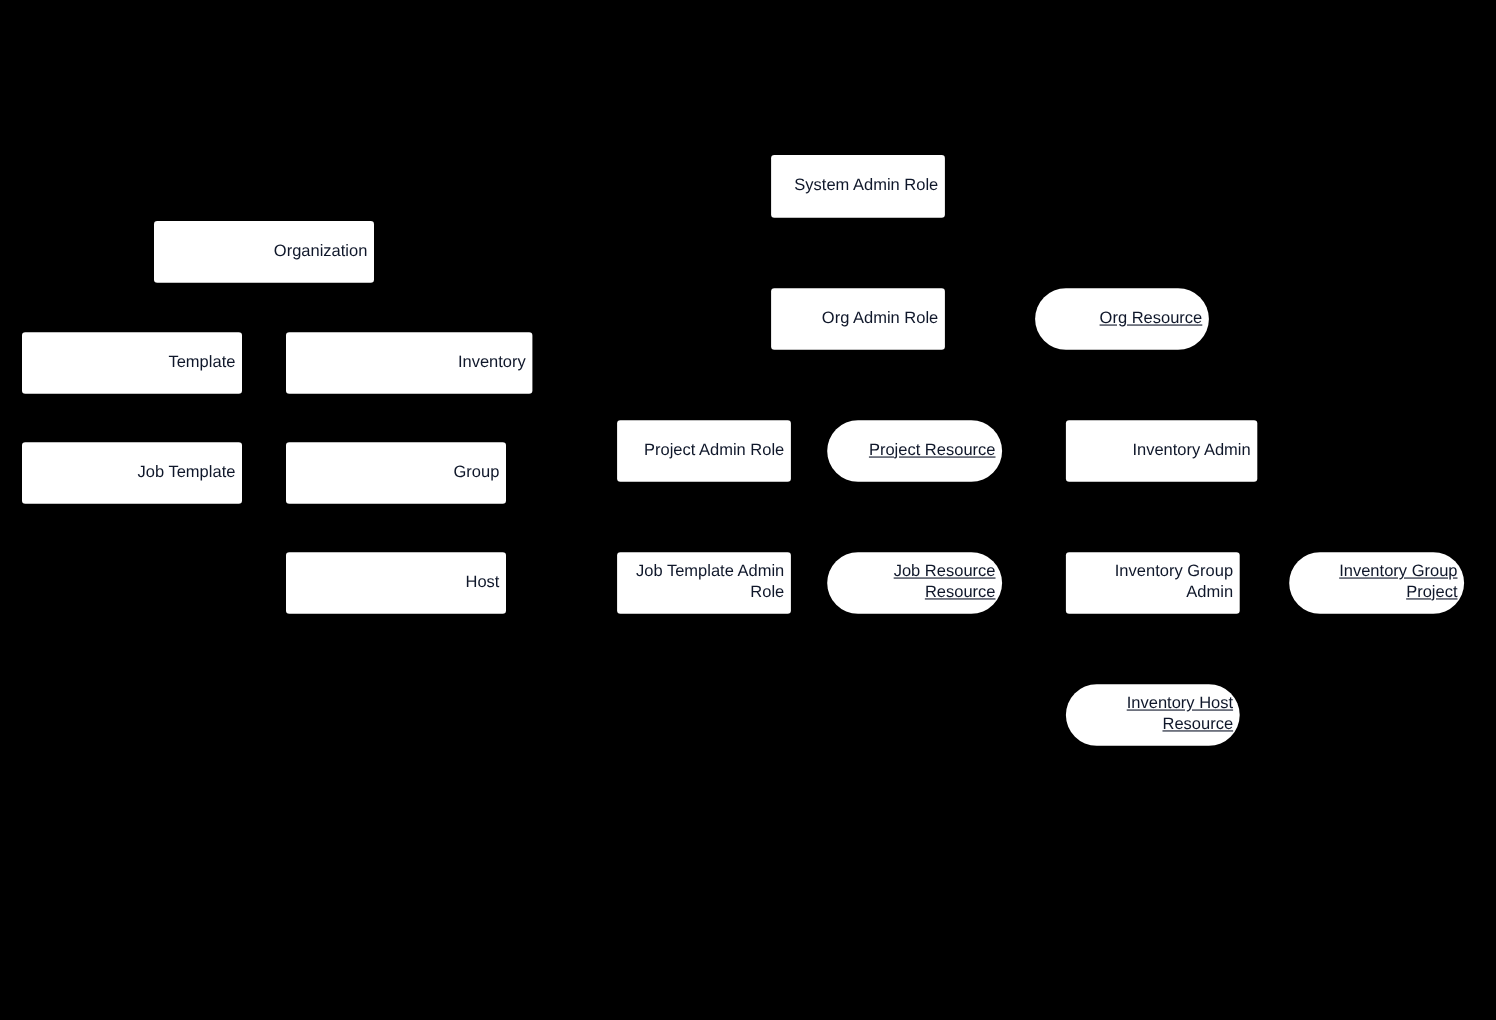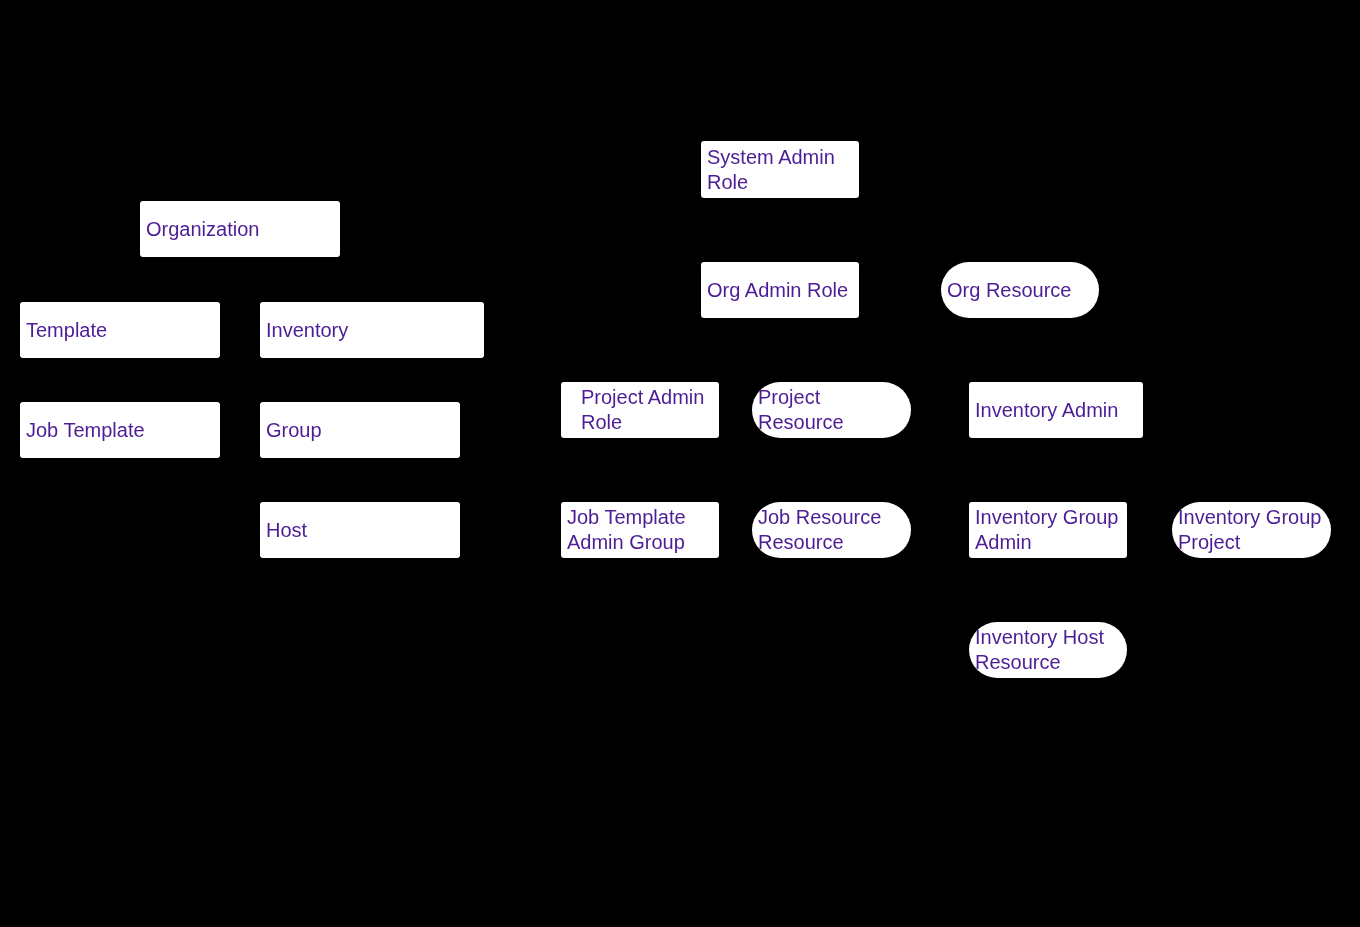--- a/index.html
+++ b/index.html
@@ -18,35 +18,36 @@
     position: absolute;
     left: 0;
     top: 0;
     width: 1360px;
     height: 927px;
     background: #000000;
   }
   .node {
     position: absolute;
     background: #ffffff;
-    color: #4c1d95;
+    color: #0f172a;
     display: flex;
     align-items: center;
     justify-content: center;
-    text-align: left;
-    font-size: 20px;
+    text-align: right;
+    font-size: 15px;
     line-height: 1.25;
     box-sizing: border-box;
     padding: 2px 6px;
   }
   .rect {
     border-radius: 3px;
   }
   .pill {
     border-radius: 999px;
+    text-decoration: underline;
   }
   .node span {
     display: block;
     width: 100%;
   }
 </style>
 </head>
 <body>
 
 <div id="canvas">
@@ -80,21 +81,21 @@
     <div class="node rect" style="left: 561px; top: 382px; width: 158px; height: 56px; padding-left: 20px;">
       <span>Project Admin Role</span>
     </div>
     <div class="node pill" style="left: 752px; top: 382px; width: 159px; height: 56px;">
       <span>Project Resource</span>
     </div>
     <div class="node rect" style="left: 969px; top: 382px; width: 174px; height: 56px;">
       <span>Inventory Admin</span>
     </div>
     <div class="node rect" style="left: 561px; top: 502px; width: 158px; height: 56px;">
-      <span>Job Template Admin Group</span>
+      <span>Job Template Admin Role</span>
     </div>
     <div class="node pill" style="left: 752px; top: 502px; width: 159px; height: 56px;">
       <span>Job Resource Resource</span>
     </div>
     <div class="node rect" style="left: 969px; top: 502px; width: 158px; height: 56px;">
       <span>Inventory Group Admin</span>
     </div>
     <div class="node pill" style="left: 1172px; top: 502px; width: 159px; height: 56px;">
       <span>Inventory Group Project</span>
     </div>

